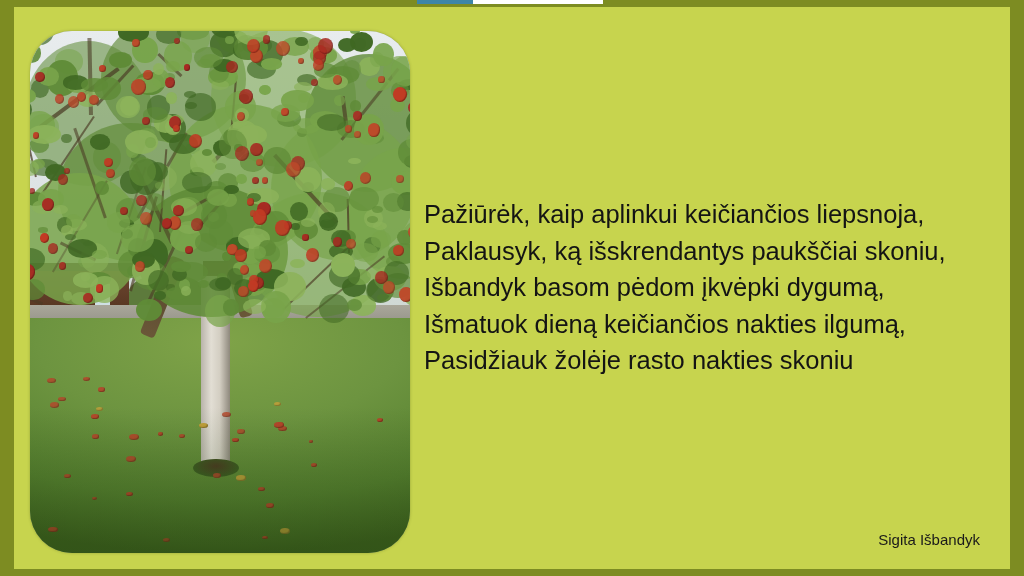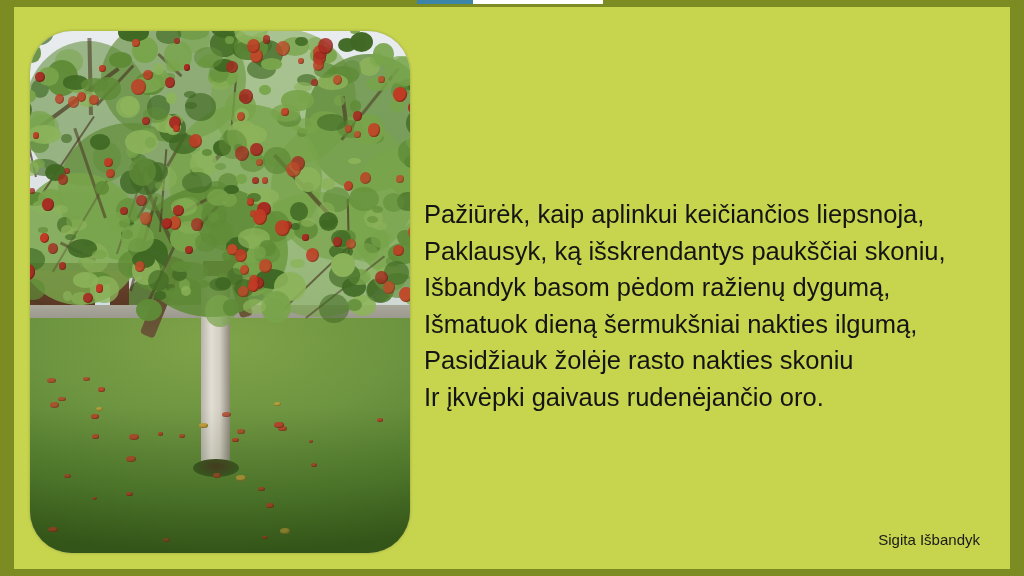--- a/index.html
+++ b/index.html
@@ -693,22 +693,21 @@
           <div class="apple ground" style="left: 16.2133%; top: 76.3269%; width: 1.38755%; height: 1.31817%; opacity: 0.9;"></div>
           <div class="apple ground" style="left: 50.56%; top: 39.8287%; width: 2.38343%; height: 2.26425%; opacity: 0.81;"></div>
         </div>
       <div class="ph-layer ph-lawn-shade"></div>
     </div>
 
     <div id="text-column">
       <div id="poem-lines">
           <div class="poem-line">Pažiūrėk, kaip aplinkui keičiančios liepsnoja,</div>
           <div class="poem-line">Paklausyk, ką išskrendantys paukščiai skoniu,</div>
-          <div class="poem-line">Išbandyk basom pėdom ražienų dygumą,</div>
-          <div class="poem-line">Išmatuok dieną šermukšniai nakties ilgumą,</div>
+          <div class="poem-line">Išbandyk basom pėdom įkvėpki dygumą,</div>
+          <div class="poem-line">Išmatuok dieną keičiančios nakties ilgumą,</div>
           <div class="poem-line">Pasidžiauk žolėje rasto nakties skoniu</div>
-          <div class="poem-line">Ir įkvėpki gaivaus rudenėjančio oro.</div>
         </div>
       <div id="author-credit">Sigita Išbandyk</div>
     </div>
 
   </div>
 </div>
 
 </body></html>

